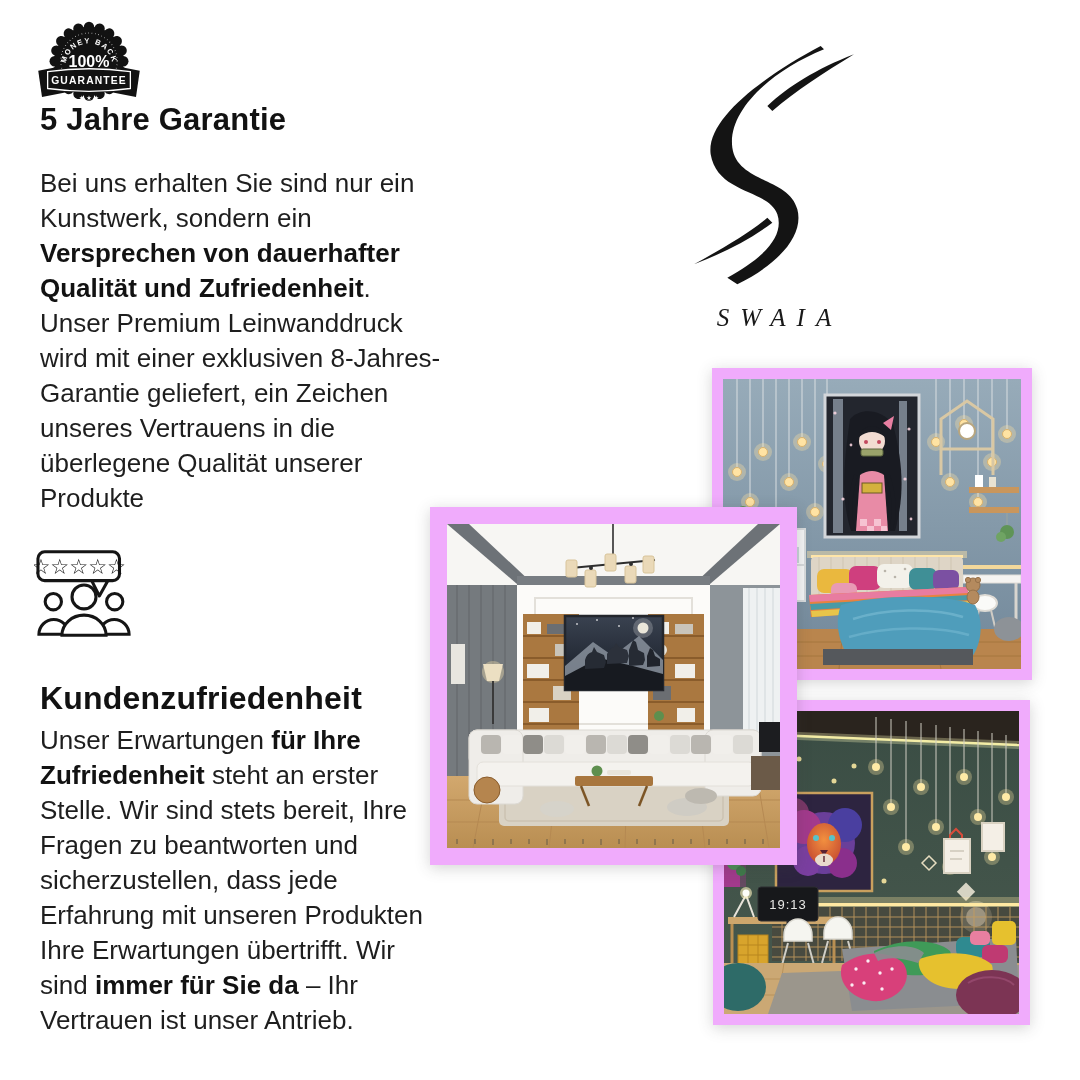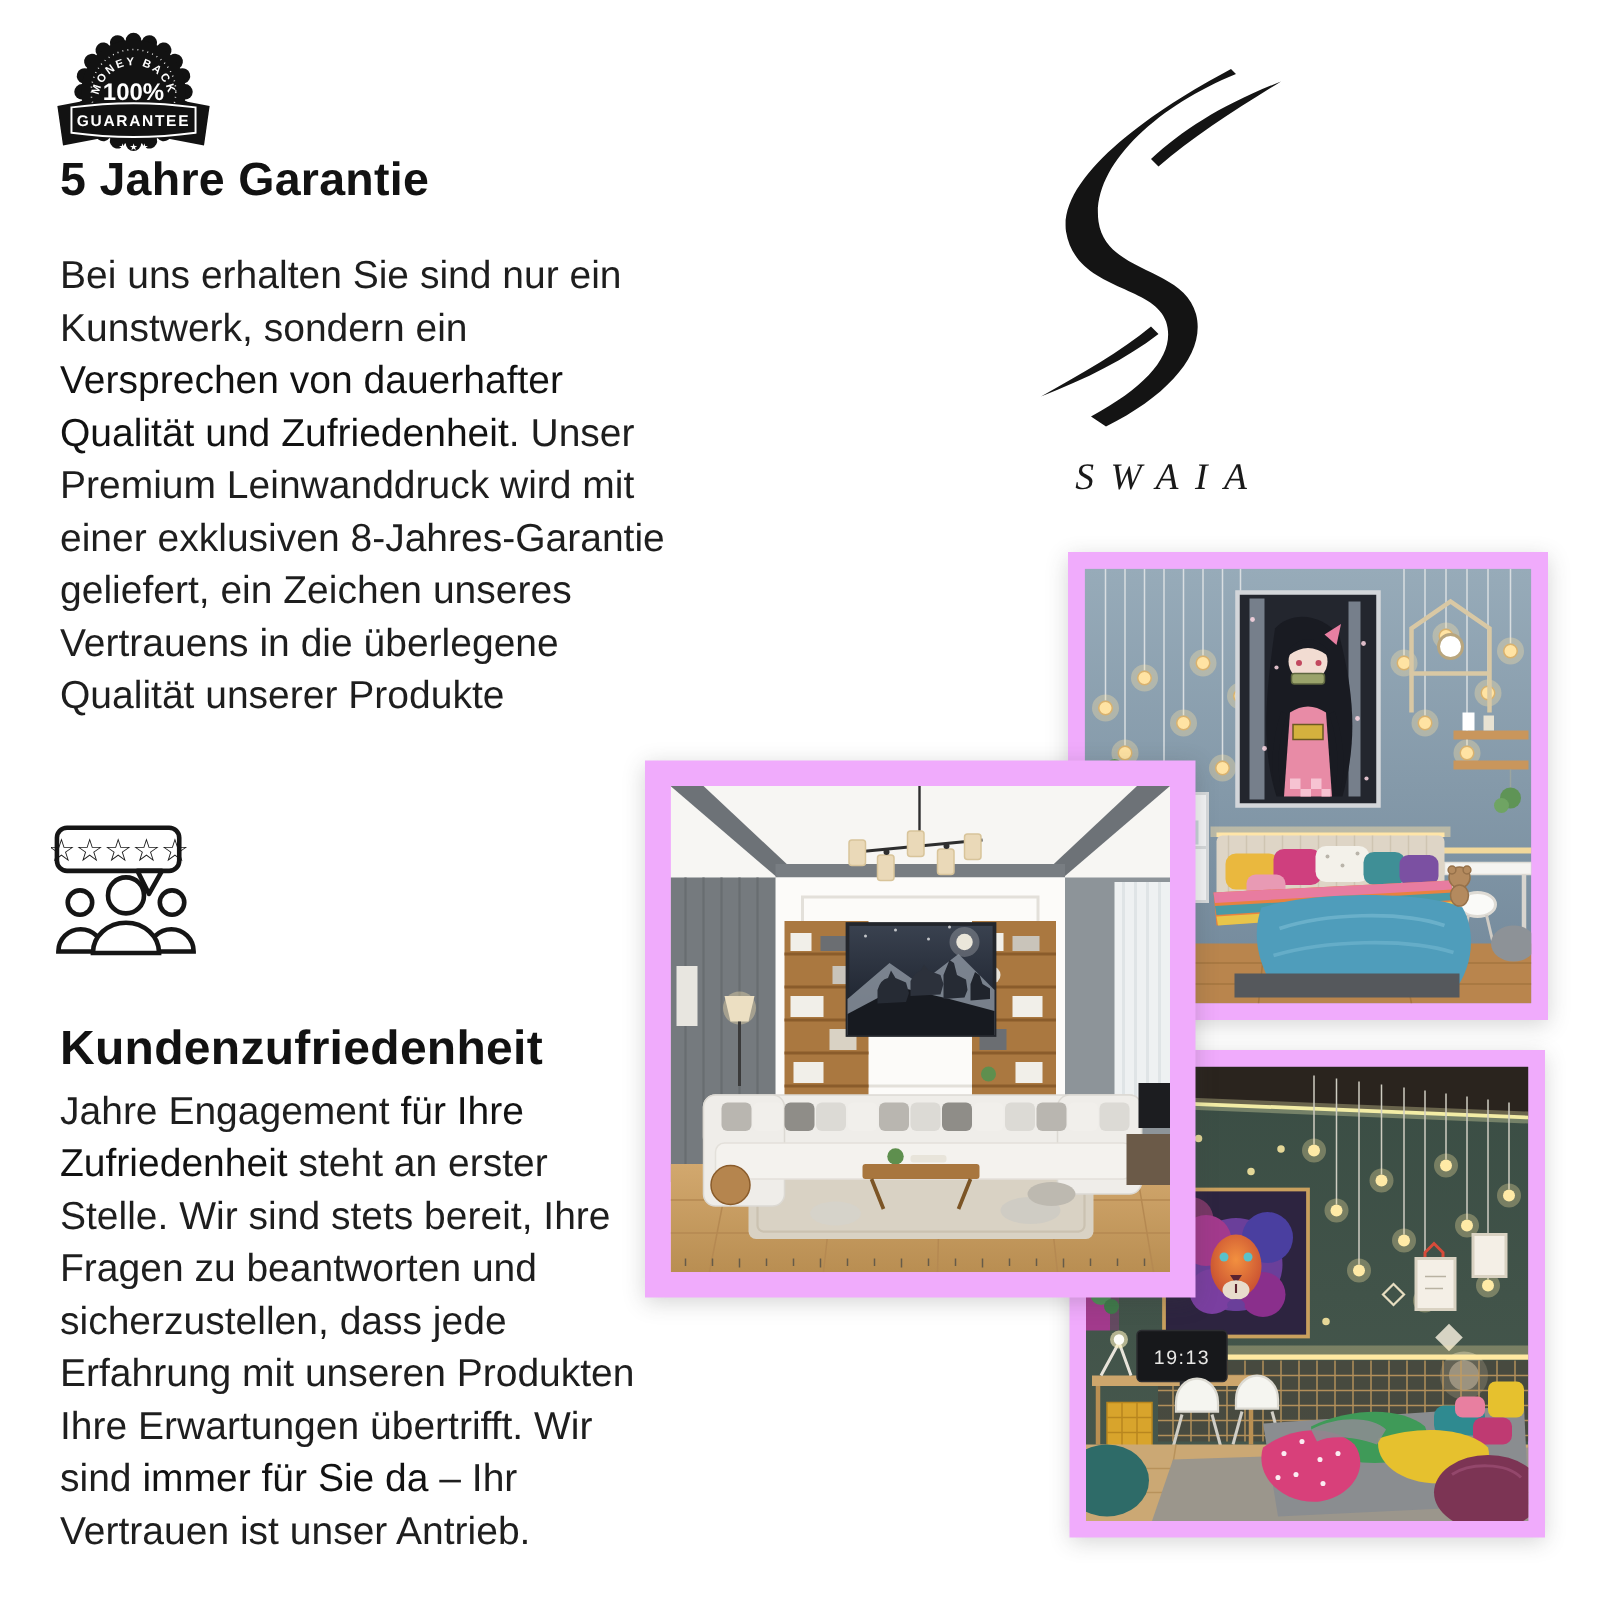--- a/index.html
+++ b/index.html
@@ -5,21 +5,21 @@
   html,body{margin:0;padding:0;background:#fff;}
   .page{position:relative;width:1080px;height:1080px;background:#fff;overflow:hidden;
         font-family:"Liberation Sans","DejaVu Sans",sans-serif;color:#1f1f1f;}
   .abs{position:absolute;}
   .heading{position:absolute;left:40px;font-weight:800;color:#121212;letter-spacing:.2px;}
   #h-warranty{top:102px;font-size:31px;text-align:center;}
   #h-satisfaction{top:680px;font-size:32px;}
   .para{position:absolute;left:40px;width:404px;font-size:26px;line-height:35px;color:#1e1e1e;}
   #p-warranty{top:140px;}
   #p-satisfaction{top:697px;}
-  .para b{font-weight:400;color:#121212;}
+  .para b{font-weight:700;color:#121212;}
   #badge-wrap{left:36px;top:18px;}
   #reviews-wrap{left:34px;top:548px;}
   #logo{left:688px;top:46px;width:172px;text-align:center;}
   #wordmark{font-family:"Liberation Serif","DejaVu Serif",serif;font-size:25px;letter-spacing:11px;
             padding-left:11px;color:#191919;margin-top:4px;font-style:italic;}
   .card{position:absolute;background:#f0abfc;box-sizing:border-box;
         box-shadow:0 3px 14px rgba(60,60,60,.22);}
   #card-living{left:430px;top:507px;width:367px;height:358px;padding:17px;z-index:3;}
   #card-kids{left:712px;top:368px;width:320px;height:312px;padding:11px;z-index:1;}
   #card-teen{left:713px;top:700px;width:317px;height:325px;padding:11px;z-index:2;}
@@ -90,21 +90,21 @@
         <path d="M5,90 A 15.5 15.5 0 0 1 36,90 Z"></path>
         <circle cx="84" cy="56" r="8.5"></circle>
         <path d="M68,90 A 15.5 15.5 0 0 1 99,90 Z"></path>
         <circle cx="52" cy="51" r="12.5"></circle>
         <path d="M29,91 A 23 21 0 0 1 75,91 Z"></path>
       </g>
     </svg>
   </div>
 
   <div class="heading" id="h-satisfaction">Kundenzufriedenheit</div>
-  <p class="para" id="p-satisfaction"><span>Jahre Engagement </span><b>für Ihre Zufriedenheit</b><span> steht an erster Stelle. Wir sind stets bereit, Ihre Fragen zu beantworten und sicherzustellen, dass jede Erfahrung mit unseren Produkten Ihre Erwartungen übertrifft. Wir sind </span><b>immer für Sie da</b><span> – Ihr Vertrauen ist unser Antrieb.</span></p>
+  <p class="para" id="p-satisfaction"><span>Unser Erwartungen </span><b>für Ihre Zufriedenheit</b><span> steht an erster Stelle. Wir sind stets bereit, Ihre Fragen zu beantworten und sicherzustellen, dass jede Erfahrung mit unseren Produkten Ihre Erwartungen übertrifft. Wir sind </span><b>immer für Sie da</b><span> – Ihr Vertrauen ist unser Antrieb.</span></p>
 
   <div class="abs" id="logo">
     <svg width="170" height="250" viewBox="0 0 200 300">
       <g fill="#141414">
         <path d="M160,4 C96,30 44,78 50,122 C56,164 118,158 128,196 C136,226 108,260 56,286 L44,278
                  C92,252 112,226 104,202 C94,172 32,178 24,130 C18,86 92,34 156,0 Z"></path>
         <path d="M196,10 C150,28 118,48 92,72 L98,78 C126,54 160,32 196,10 Z"></path>
         <path d="M4,262 C40,248 72,232 98,212 L92,206 C68,226 36,244 4,262 Z"></path>
       </g>
     </svg>

